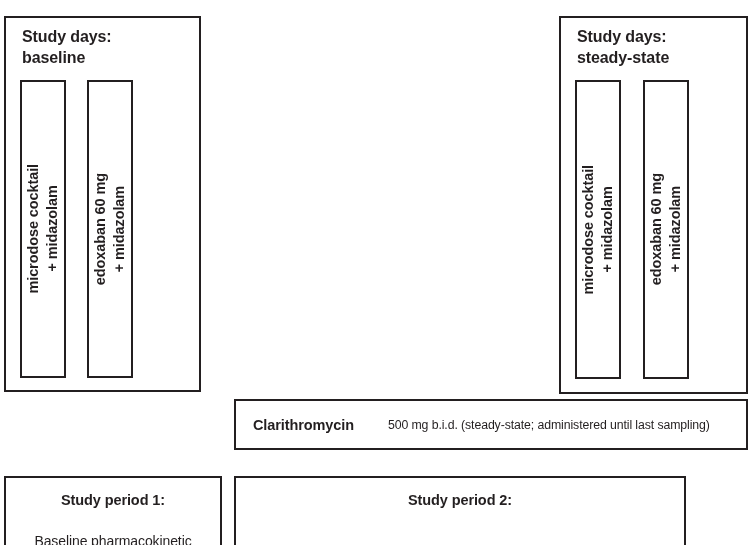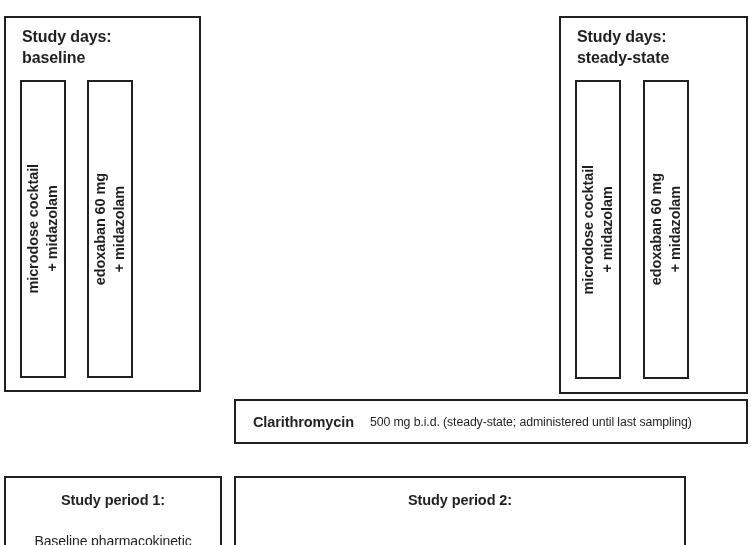--- a/index.html
+++ b/index.html
@@ -82,21 +82,21 @@
     font-weight: bold;
     font-size: 14.5px;
     letter-spacing: -0.1px;
     color: #231f20;
   }
   .clar-rest {
     font-weight: normal;
     font-size: 12.3px;
     letter-spacing: -0.1px;
     color: #231f20;
-    margin-left: 16px;
+    margin-left: 5px;
   }
 
   
   .period-box {
     display: flex;
     flex-direction: column;
     align-items: center;
     justify-content: flex-start;
     text-align: center;
     padding: 12px 6px;
@@ -156,21 +156,21 @@
     </div>
 
     <div class="inner-box" style="left:82px; top:62px; width:46px; height:299px;">
       <div class="vert-label">
         <span>edoxaban 60 mg
 + midazolam</span>
       </div>
     </div>
   </div>
 
-  <div class="panel" id="clarithromycin-bar" style="left:234px; top:387px; width:514px; height:45px;">
+  <div class="panel" id="clarithromycin-bar" style="left:234px; top:387px; width:514px; height:51px;gap:29px;">
     <span class="clar-strong">Clarithromycin</span>
     <span class="clar-rest">500 mg b.i.d. (steady-state; administered until last sampling)</span>
   </div>
 
   <div class="panel period-box" style="left:4px; top:464px; width:218px; height:77px;">
     <div class="period-heading">Study period 1:</div>
     <div class="period-body">Baseline pharmacokinetic
 assessment</div>
   </div>
 

